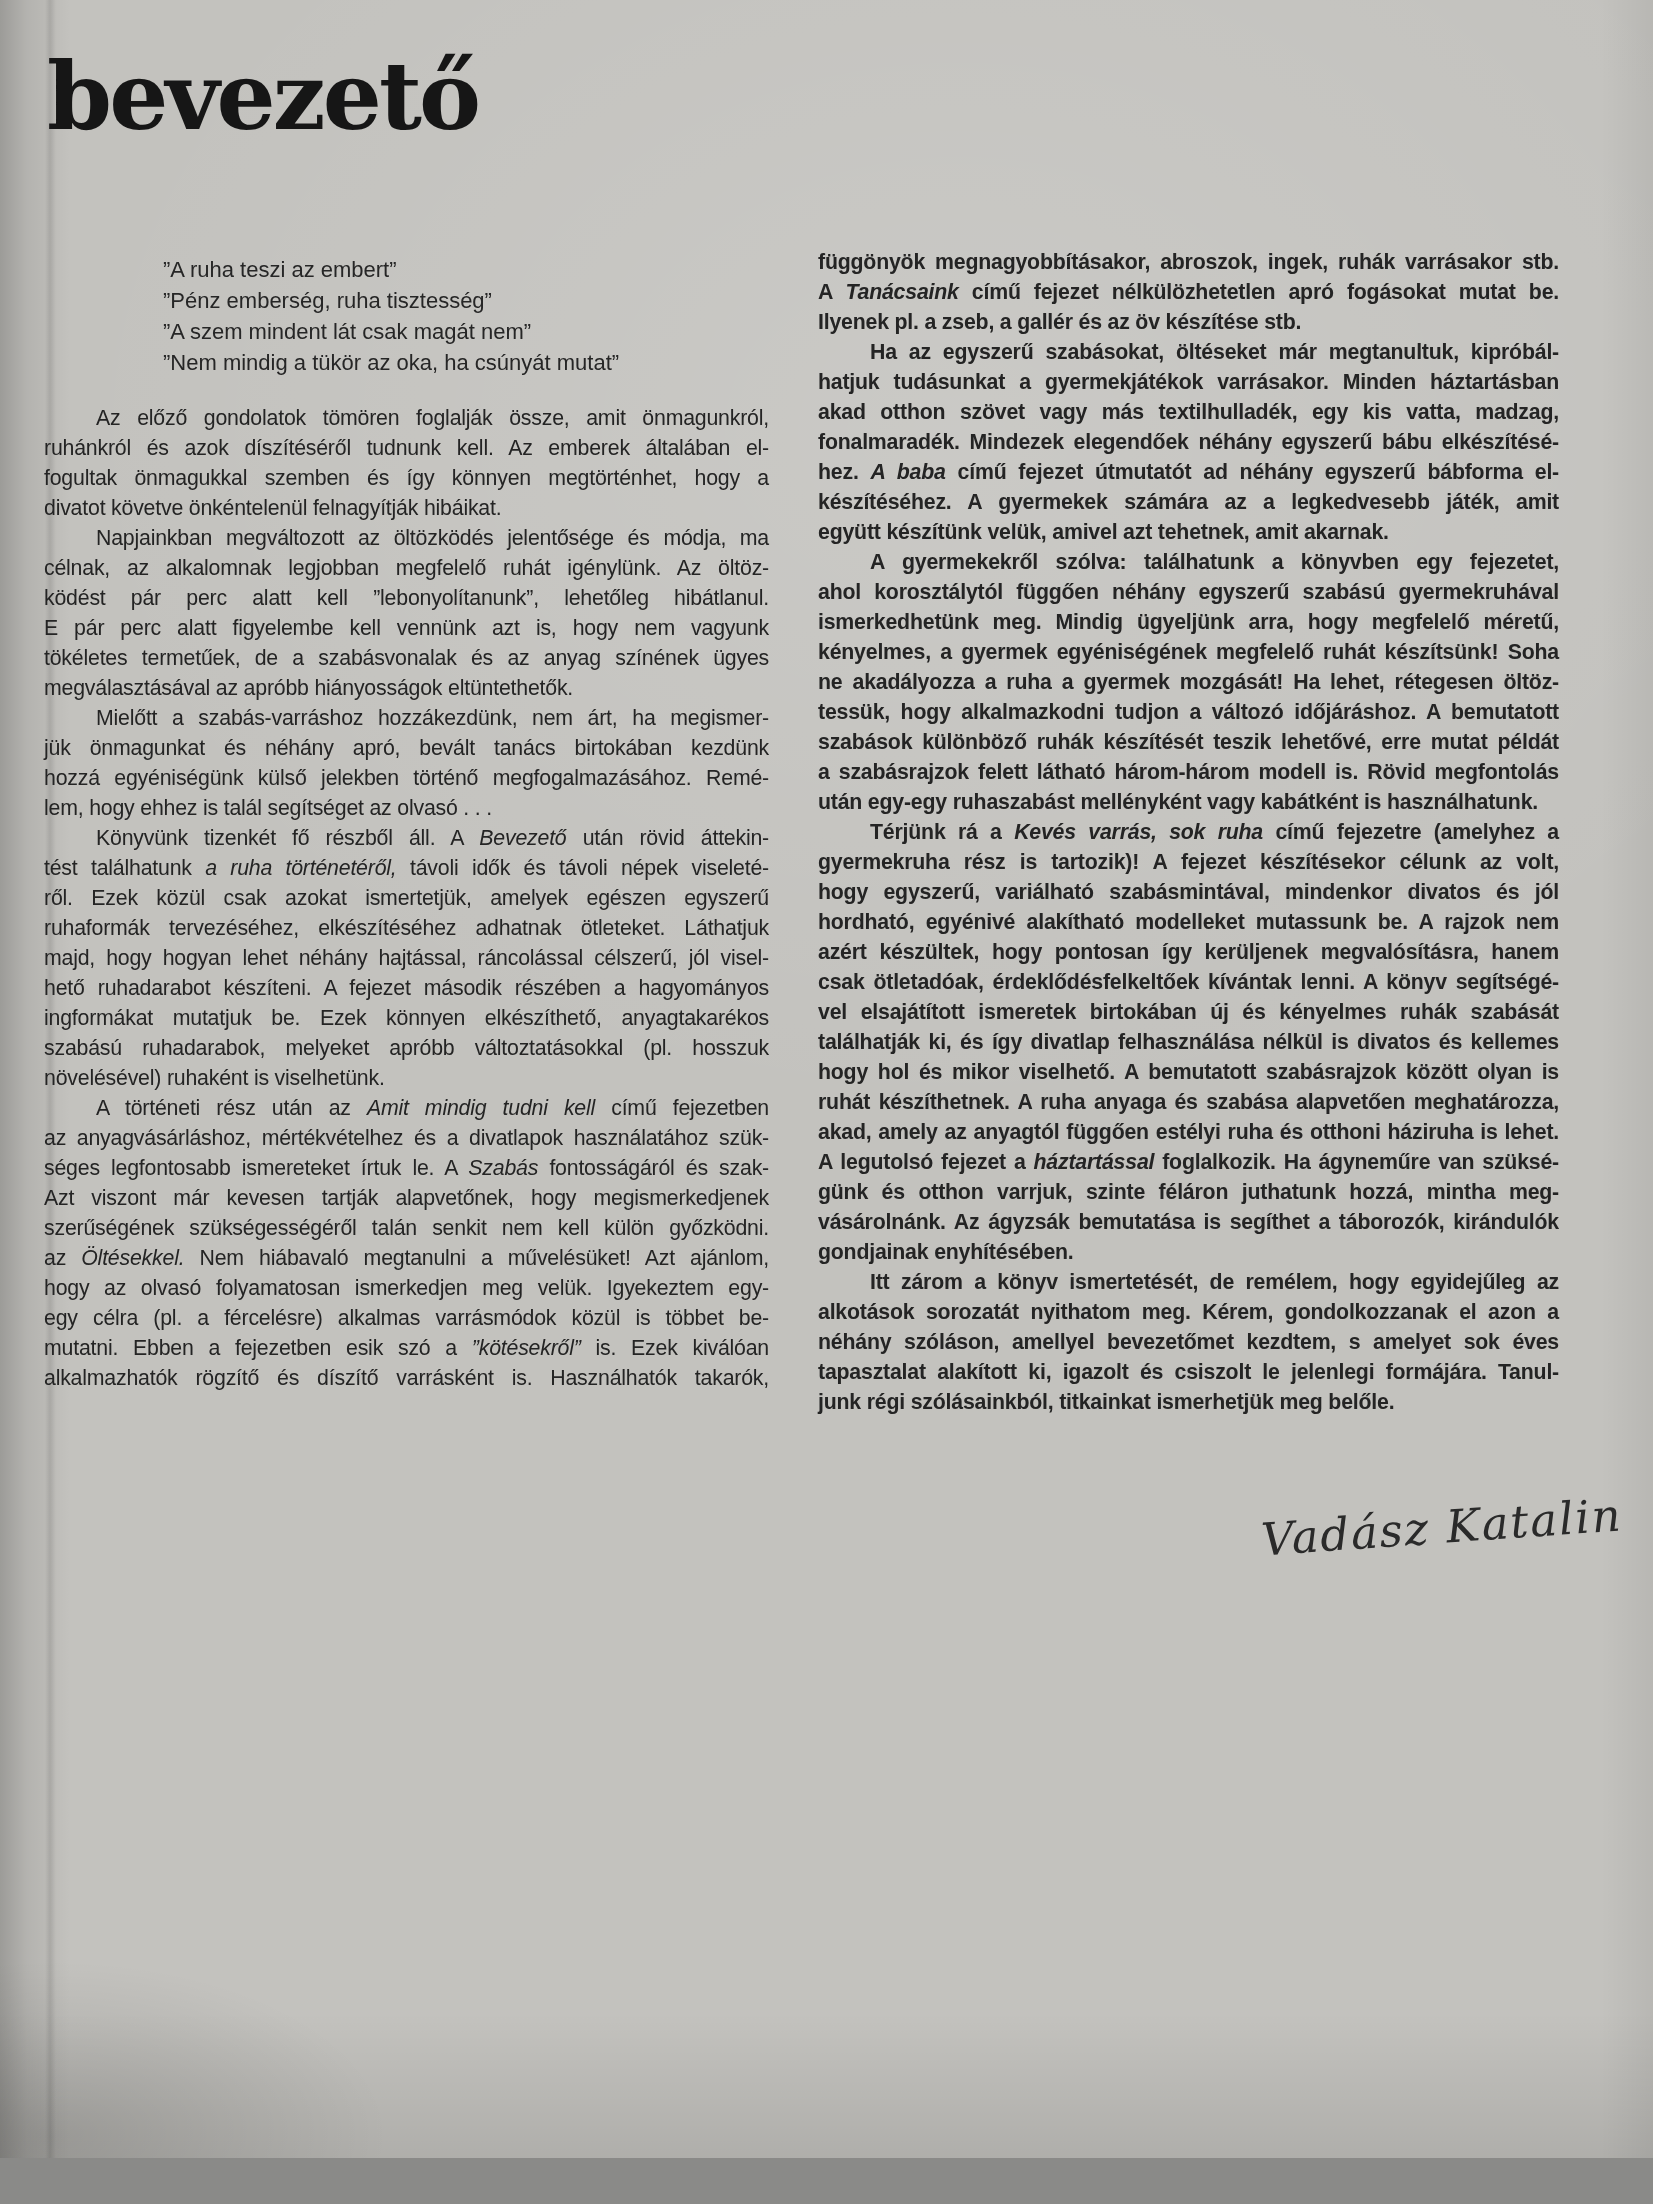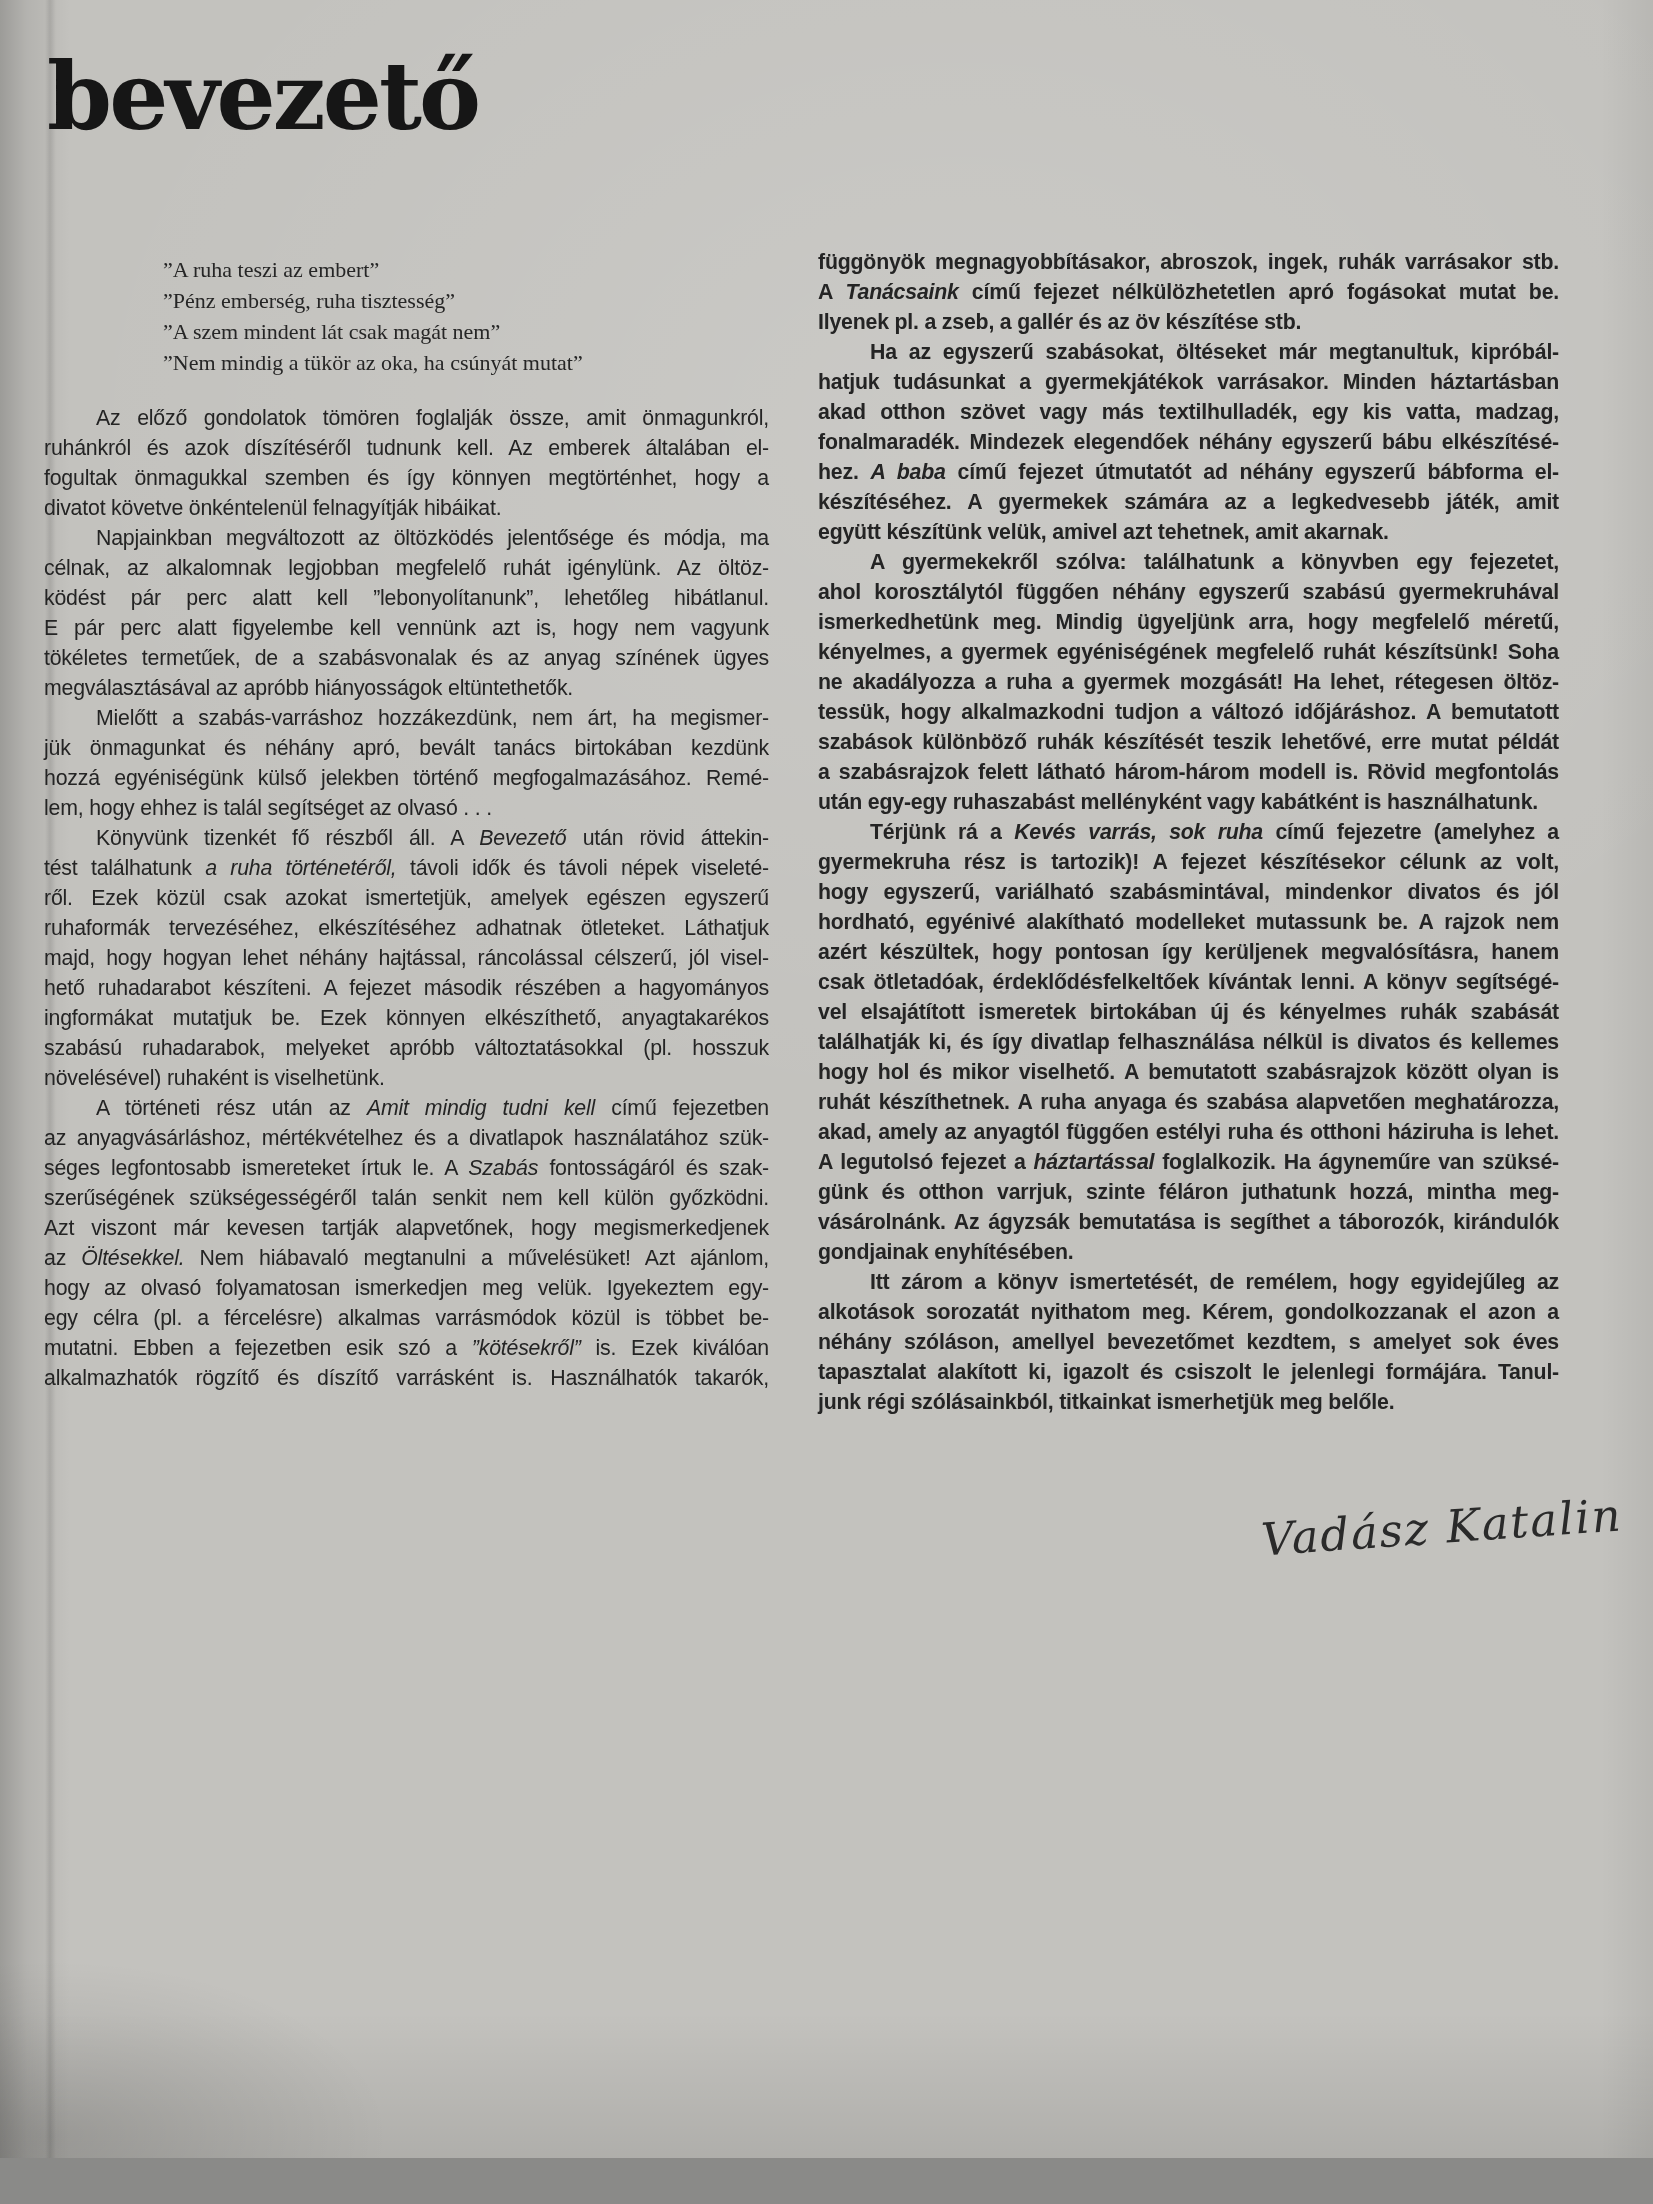--- a/index.html
+++ b/index.html
@@ -24,21 +24,21 @@
     font-weight:700;
     font-size:93px;line-height:1;
     letter-spacing:-2.9px;
     color:#161616;
   }
   .epigraph{
     position:absolute;left:163px;top:254px;width:543px;
     font-size:22px;line-height:31px;
     color:#262626;
   }
-  .qline{height:31px;white-space:nowrap;font-family:Liberation Serif, serif;}
+  .qline{height:31px;white-space:nowrap;}
   .col{
     position:absolute;
     font-size:21.3px;line-height:30px;letter-spacing:-0.2px;
     color:#242424;
   }
   .col-left{left:44px;top:403px;width:725px;}
   .col-right{left:818px;top:247px;width:741px;font-weight:bold;}
   .line{
     height:30px;
     text-align:justify;
@@ -96,22 +96,22 @@
       <div class="line">ről. Ezek közül csak azokat ismertetjük, amelyek egészen egyszerű</div>
       <div class="line">ruhaformák tervezéséhez, elkészítéséhez adhatnak ötleteket. Láthatjuk</div>
       <div class="line">majd, hogy hogyan lehet néhány hajtással, ráncolással célszerű, jól visel-</div>
       <div class="line">hető ruhadarabot készíteni. A fejezet második részében a hagyományos</div>
       <div class="line">ingformákat mutatjuk be. Ezek könnyen elkészíthető, anyagtakarékos</div>
       <div class="line">szabású ruhadarabok, melyeket apróbb változtatásokkal (pl. hosszuk</div>
       <div class="line para-end">növelésével) ruhaként is viselhetünk.</div>
       <div class="line first">A történeti rész után az <i>Amit mindig tudni kell</i> című fejezetben</div>
       <div class="line">az anyagvásárláshoz, mértékvételhez és a divatlapok használatához szük-</div>
       <div class="line">séges legfontosabb ismereteket írtuk le. A <i>Szabás</i> fontosságáról és szak-</div>
+      <div class="line">Azt viszont már kevesen tartják alapvetőnek, hogy megismerkedjenek</div>
       <div class="line">szerűségének szükségességéről talán senkit nem kell külön győzködni.</div>
-      <div class="line">Azt viszont már kevesen tartják alapvetőnek, hogy megismerkedjenek</div>
       <div class="line">az <i>Öltésekkel.</i> Nem hiábavaló megtanulni a művelésüket! Azt ajánlom,</div>
       <div class="line">hogy az olvasó folyamatosan ismerkedjen meg velük. Igyekeztem egy-</div>
       <div class="line">egy célra (pl. a fércelésre) alkalmas varrásmódok közül is többet be-</div>
       <div class="line">mutatni. Ebben a fejezetben esik szó a <i>”kötésekről”</i> is. Ezek kiválóan</div>
       <div class="line">alkalmazhatók rögzítő és díszítő varrásként is. Használhatók takarók,</div>
     </div>
   <div class="col col-right">
       <div class="line">függönyök megnagyobbításakor, abroszok, ingek, ruhák varrásakor stb.</div>
       <div class="line">A <i>Tanácsaink</i> című fejezet nélkülözhetetlen apró fogásokat mutat be.</div>
       <div class="line para-end">Ilyenek pl. a zseb, a gallér és az öv készítése stb.</div>

